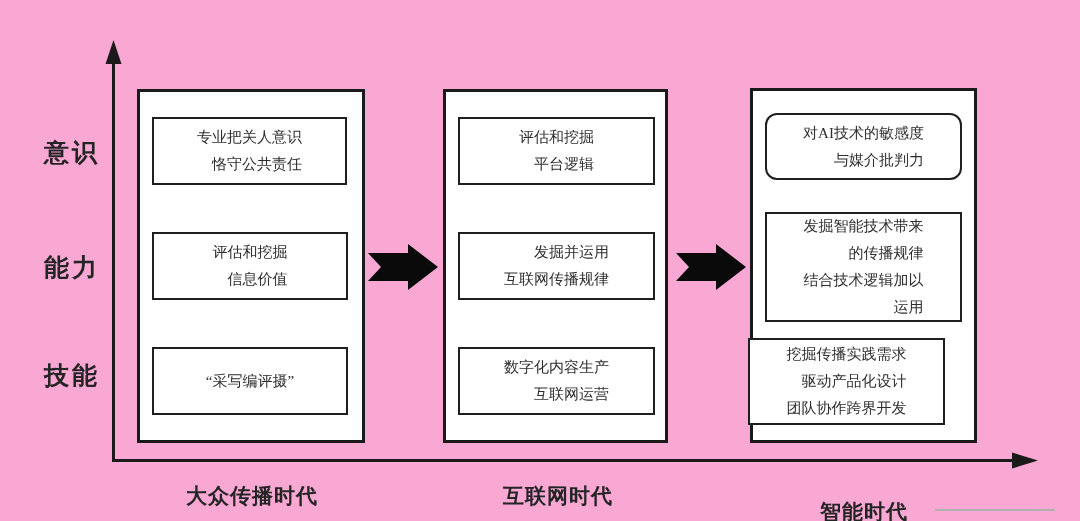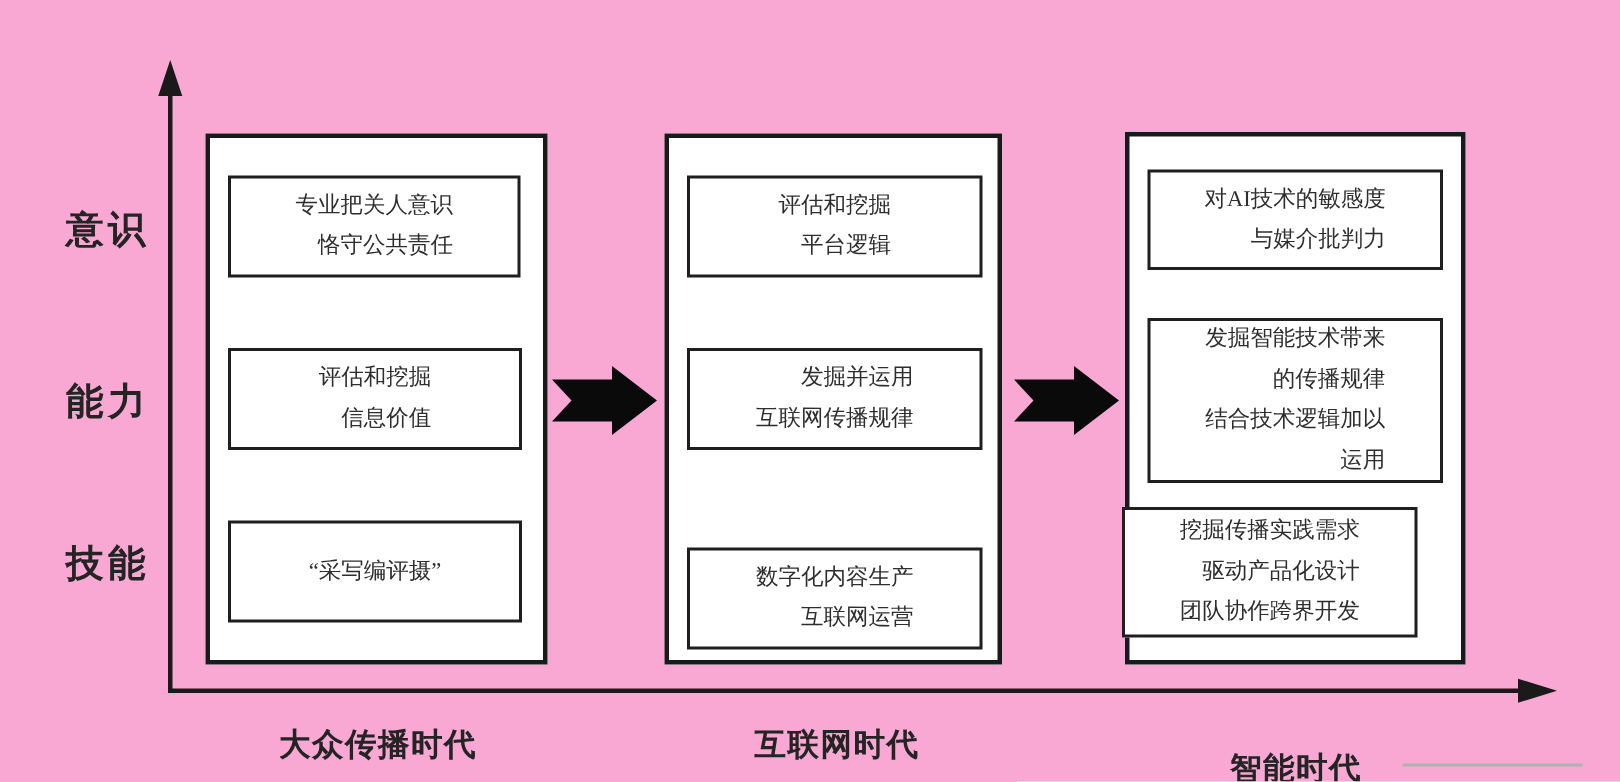--- a/index.html
+++ b/index.html
@@ -72,22 +72,22 @@
   #col1-outer { left: 137px; top: 89px;  width: 228px; height: 354px; }
   #col2-outer { left: 443px; top: 89px;  width: 225px; height: 354px; }
   #col3-outer { left: 750px; top: 88px;  width: 227px; height: 355px; }
 
   
   #c1b1 { left: 152px; top: 117px; width: 195px; height: 68px; }
   #c1b2 { left: 152px; top: 232px; width: 196px; height: 68px; }
   #c1b3 { left: 152px; top: 347px; width: 196px; height: 68px; }
   #c2b1 { left: 458px; top: 117px; width: 197px; height: 68px; }
   #c2b2 { left: 458px; top: 232px; width: 197px; height: 68px; }
-  #c2b3 { left: 458px; top: 365px; width: 197px; height: 68px; }
-  #c3b1 { left: 765px; top: 113px; width: 197px; height: 67px; }
+  #c2b3 { left: 458px; top: 347px; width: 197px; height: 68px; }
+  #c3b1 { left: 765px; top: 113px; width: 197px; height: 67px; border-radius: 12px; }
   #c3b2 { left: 765px; top: 212px; width: 197px; height: 110px; }
   #c3b3 { left: 748px; top: 338px; width: 197px; height: 87px; }
 
   
   #row-label-0 { left: 27px; top: 134px; }
   #row-label-1 { left: 27px; top: 249px; }
   #row-label-2 { left: 27px; top: 357px; }
 
   
   #era-label-0 { left: 122px; top: 479px; }

